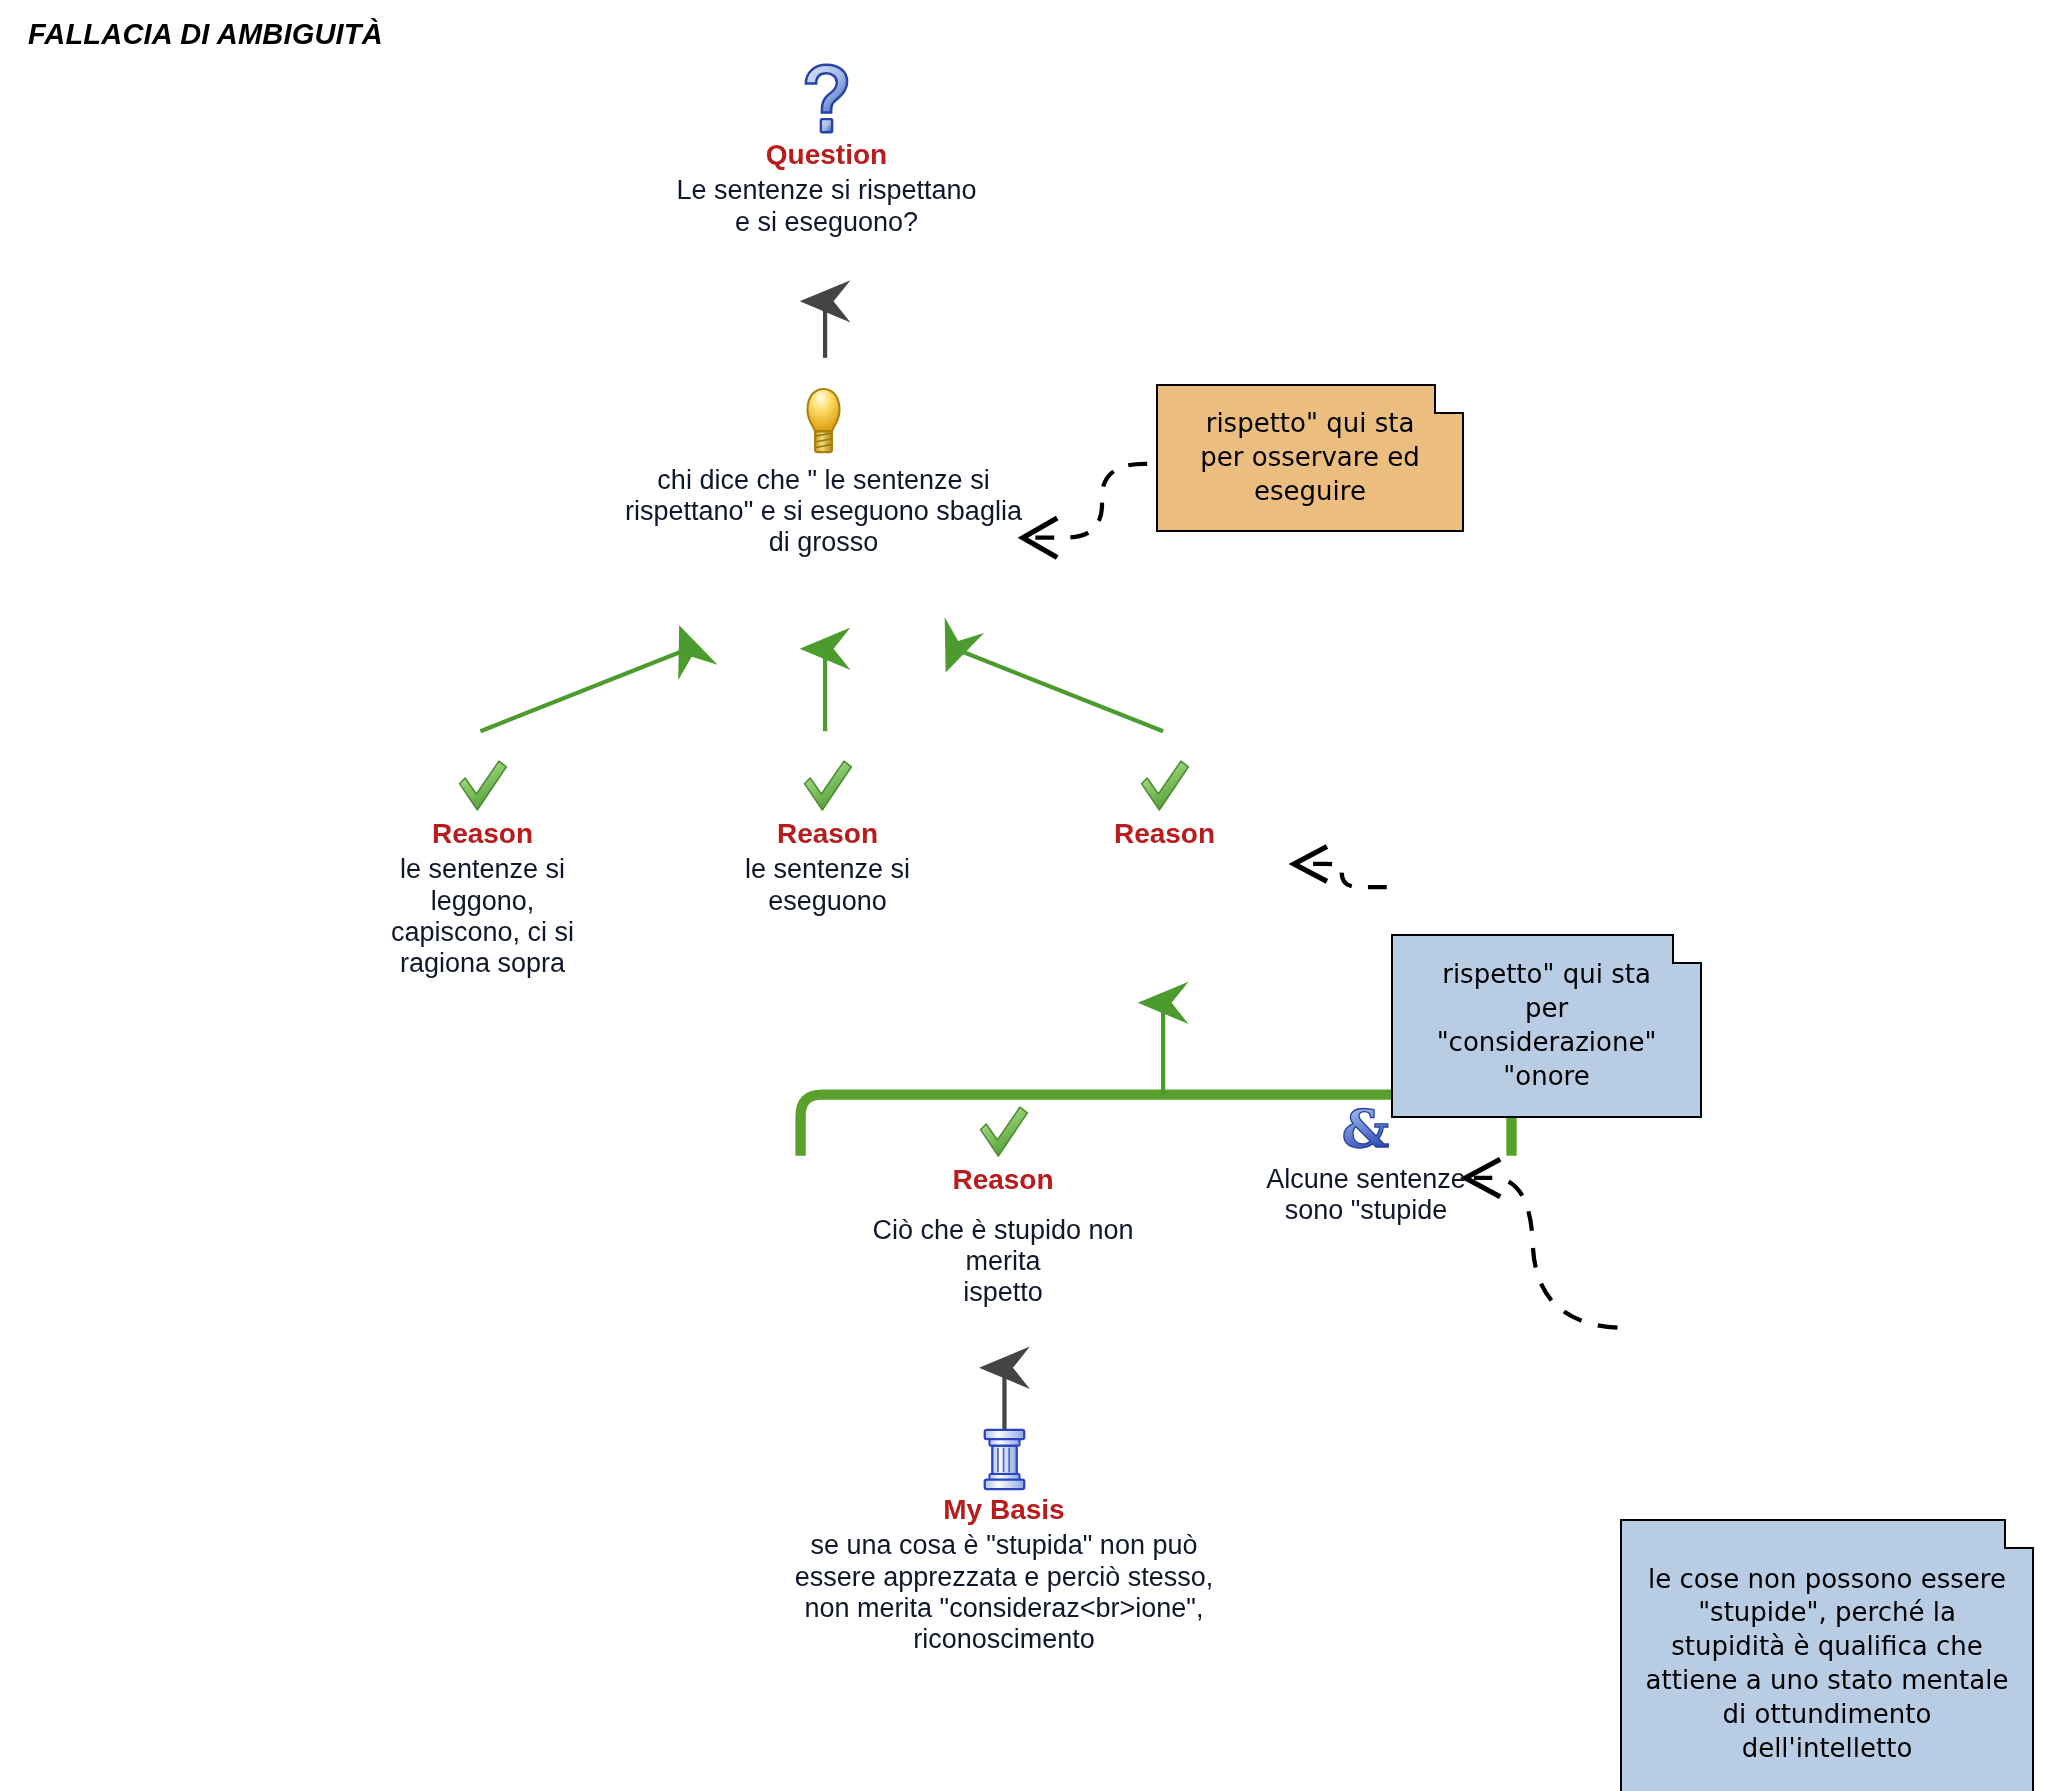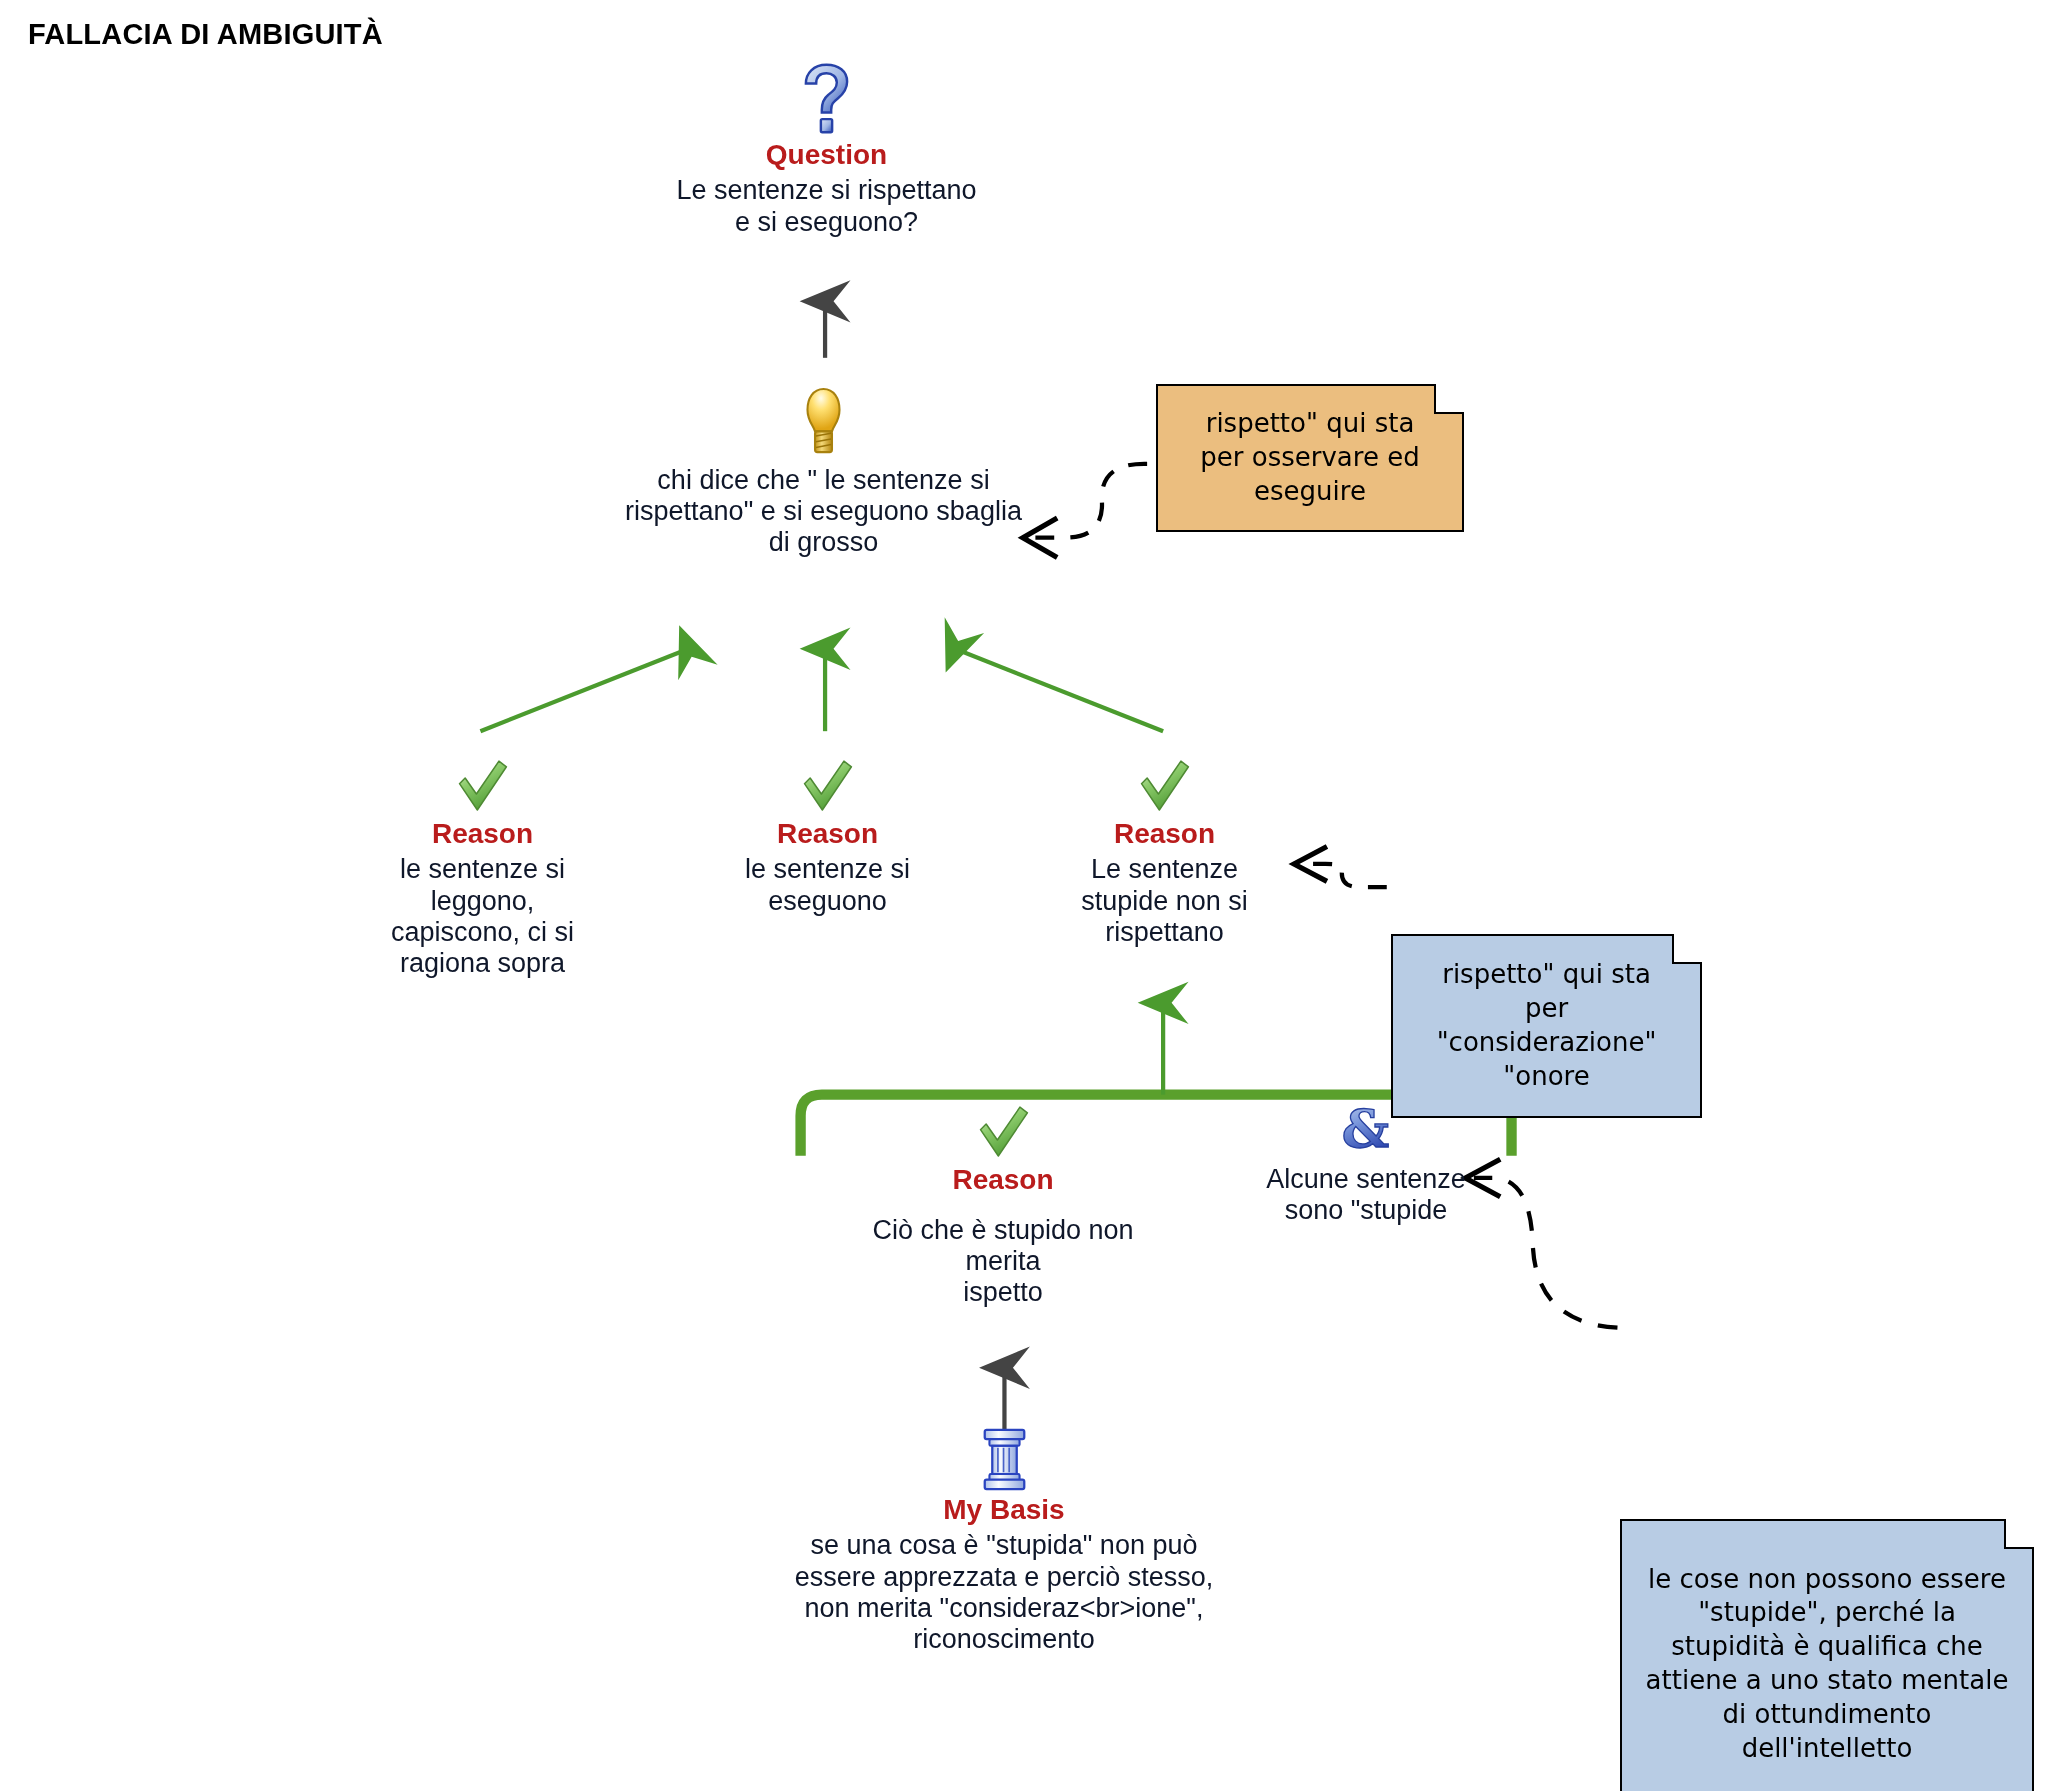--- a/index.html
+++ b/index.html
@@ -4,21 +4,21 @@
 <style>
   html,body{margin:0;padding:0;background:#fff;}
   body{font-family:"Liberation Sans",sans-serif;}
   #canvas{position:relative;width:2056px;height:1791px;background:#fff;overflow:hidden;}
 
   .abs{position:absolute;}
 
   #page-title{
     left:28px; top:18px;
     font-size:29px; font-weight:bold; color:#000;
-    letter-spacing:0.2px; white-space:nowrap;
+    letter-spacing:0.2px; white-space:nowrap;font-style:italic;
   }
 
   
   .node{ text-align:center; }
   .node .icon{ display:block; margin:0 auto; }
   .node .ntype{
     font-size:28px; font-weight:bold; color:#b91c1c;
     line-height:1.06; margin-top:1.9px;
   }
   .node .ntext{
@@ -202,23 +202,20 @@
 eseguono</div>
   </div>
 
   <div class="abs node" style="left:1002px; top:758px; width:325px;">
     <span class="icon">
       <svg width="61" height="57" viewBox="0 0 65 60" xmlns="http://www.w3.org/2000/svg">
         <path d="M8,27 L14,21 L26,38 L50,3 L58,9 L27,55 Z" fill="url(#ck1)" stroke="#4E8A33" stroke-width="1.6" stroke-linejoin="round"></path>
       </svg>
     </span>
     <div class="ntype">Reason</div>
-    <div class="ntext">Le sentenze
-stupide non si
-rispettano</div>
   </div>
 
   <div class="abs note blue" style="left:1391px; top:786px; width:311px; height:184px;">
     <span class="fold"></span>
     <span>rispetto" qui sta
 per
 "considerazione"
 "onore</span>
   </div>
 

